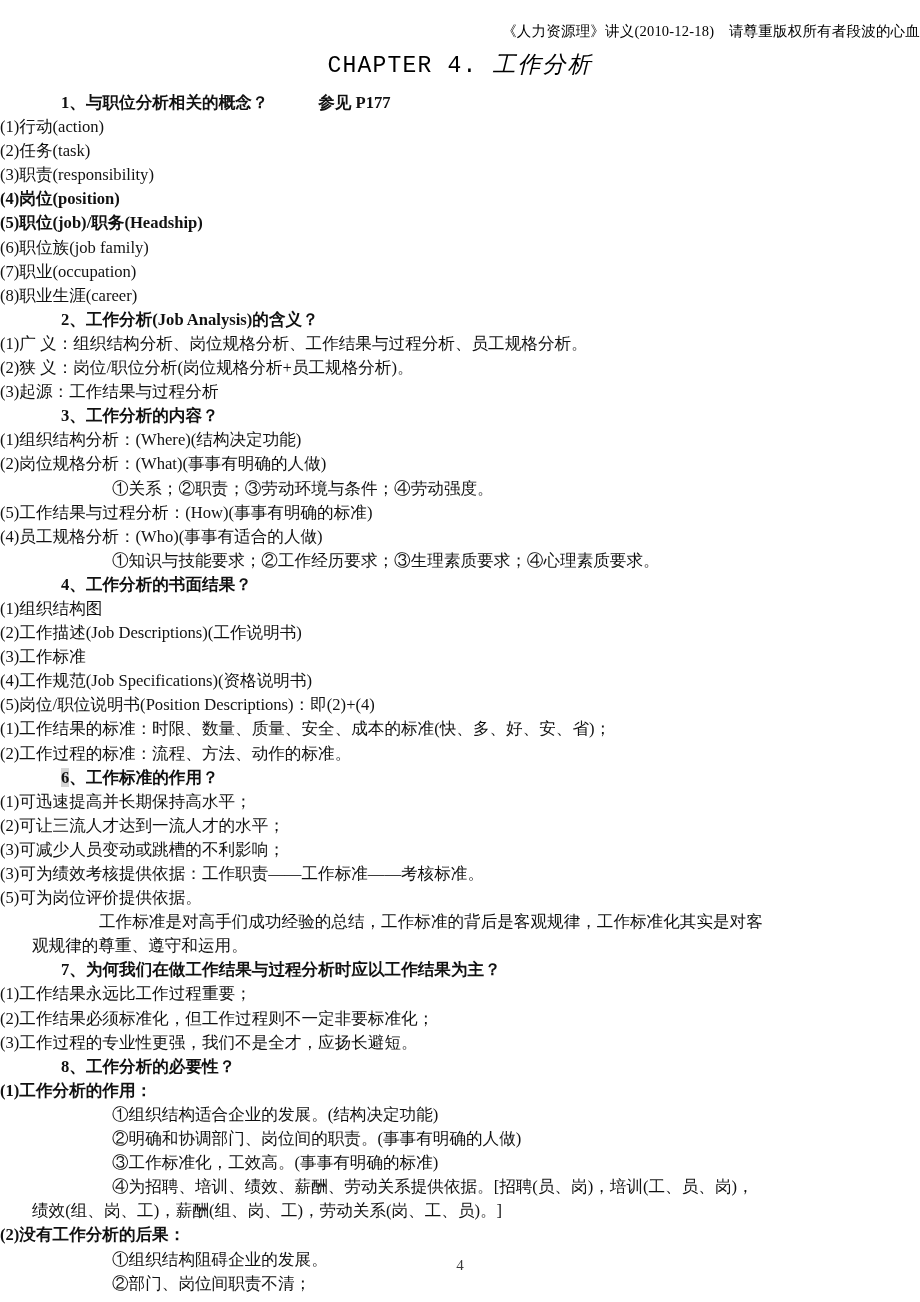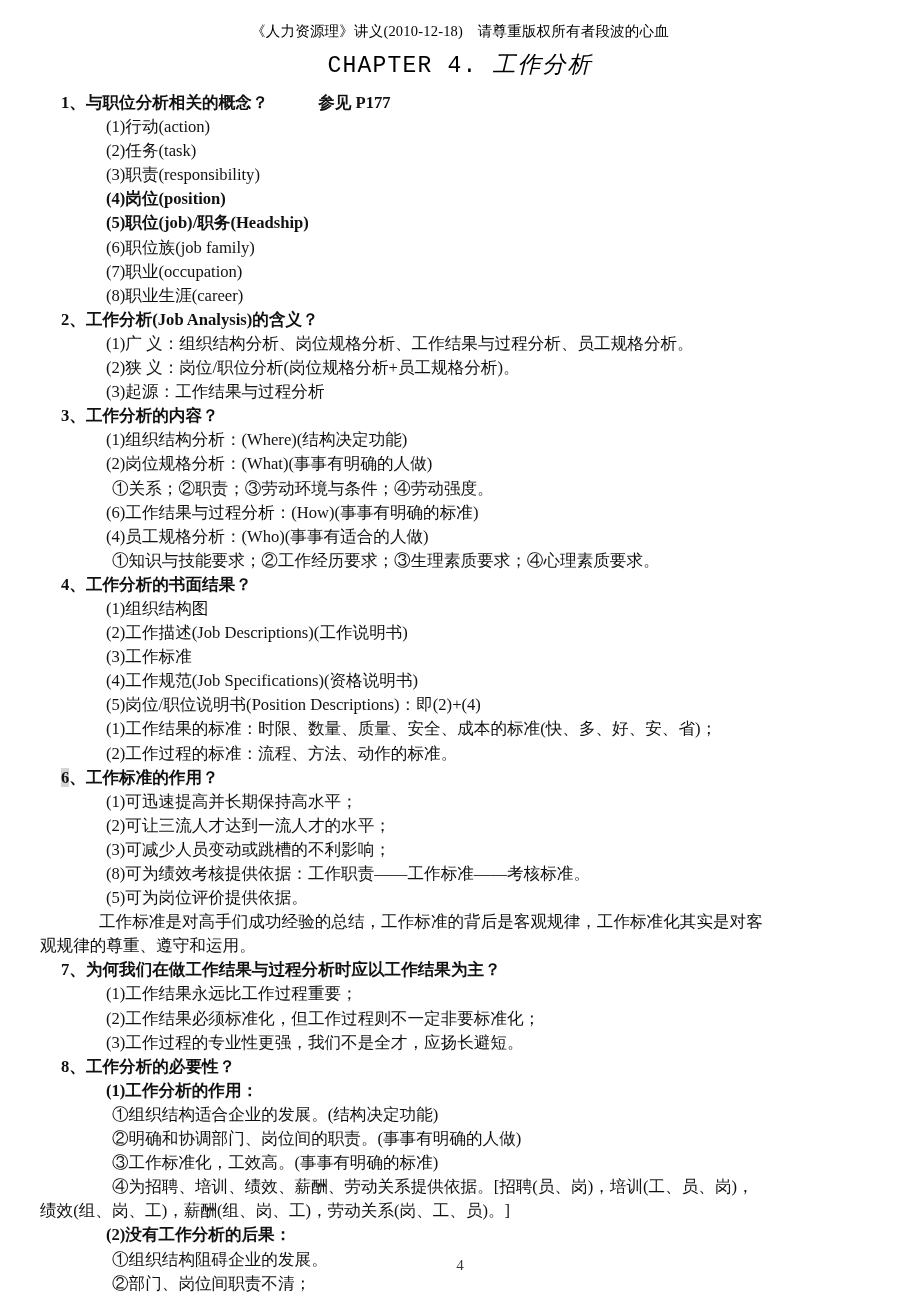--- a/index.html
+++ b/index.html
@@ -17,21 +17,21 @@
     overflow: hidden;
   }
   .page {
     position: relative;
     width: 920px;
     height: 1302px;
     box-sizing: border-box;
     padding: 0;
   }
   .running-head {
-    text-align: center;
+    text-align: right;
     font-size: 14.5px;
     line-height: 20px;
     margin-top: 21px;
     letter-spacing: 0.2px;
     color: #000;
   }
   .chapter-title {
     text-align: center;
     font-size: 23px;
     line-height: 32px;
@@ -52,24 +52,24 @@
   }
   .ln {
     font-size: 16.6px;
     line-height: 24.1px;
     white-space: pre-wrap;
     color: #111;
     margin: 0;
   }
   
   .i-head   { padding-left: 61px; }  
-  .i-item   { padding-left: 106px; }  
+  .i-item   { }  
   .i-sub    { padding-left: 112px; }  
   .i-para   { padding-left: 66px; }  
-  .i-flow   { padding-left: 40px;  }  
+  .i-flow   { padding-left: 32px;  }  
 
   .b { font-weight: bold; }
   .u { text-underline-offset: 2px; }
   .hl {
     background: #d4d4d4;
     padding: 0 0px;
   }
   .para-indent { display: inline-block; width: 33px; }
 
   .page-number {
@@ -107,36 +107,36 @@
       <div class="ln i-item"><span>(7)职业(occupation)</span></div>
       <div class="ln i-item"><span>(8)职业生涯(career)</span></div>
       <div class="ln i-head b">2、工作分析(Job Analysis)的含义？</div>
       <div class="ln i-item"><span>(1)广 义：组织结构分析、岗位规格分析、工作结果与过程分析、员工规格分析。</span></div>
       <div class="ln i-item"><span>(2)狭 义：岗位/职位分析(岗位规格分析+员工规格分析)。</span></div>
       <div class="ln i-item"><span>(3)起源：工作结果与过程分析</span></div>
       <div class="ln i-head b">3、工作分析的内容？</div>
       <div class="ln i-item"><span>(1)组织结构分析：(Where)(结构决定功能)</span></div>
       <div class="ln i-item"><span>(2)岗位规格分析：(What)(事事有明确的人做)</span></div>
       <div class="ln i-sub"><span>①关系；②职责；③劳动环境与条件；④劳动强度。</span></div>
-      <div class="ln i-item"><span>(6)工作结果与过程分析：(How)(事事有明确的标准)</span></div>
+      <div class="ln i-item"><span>(5)工作结果与过程分析：(How)(事事有明确的标准)</span></div>
       <div class="ln i-item"><span>(4)员工规格分析：(Who)(事事有适合的人做)</span></div>
       <div class="ln i-sub"><span>①知识与技能要求；②工作经历要求；③生理素质要求；④心理素质要求。</span></div>
       <div class="ln i-head b">4、工作分析的书面结果？</div>
       <div class="ln i-item"><span>(1)组织结构图</span></div>
       <div class="ln i-item"><span>(2)工作描述(Job Descriptions)(工作说明书)</span></div>
       <div class="ln i-item"><span>(3)工作标准</span></div>
       <div class="ln i-item"><span>(4)工作规范(Job Specifications)(资格说明书)</span></div>
       <div class="ln i-item"><span>(5)岗位/职位说明书(Position Descriptions)：即(2)+(4)</span></div>
       <div class="ln i-item"><span>(1)工作结果的标准：时限、数量、质量、安全、成本的标准(快、多、好、安、省)；</span></div>
       <div class="ln i-item"><span>(2)工作过程的标准：流程、方法、动作的标准。</span></div>
       <div class="ln i-head b"><span class="hl">6</span><span>、工作标准的作用？</span></div>
       <div class="ln i-item"><span>(1)可迅速提高并长期保持高水平；</span></div>
       <div class="ln i-item"><span>(2)可让三流人才达到一流人才的水平；</span></div>
       <div class="ln i-item"><span>(3)可减少人员变动或跳槽的不利影响；</span></div>
-      <div class="ln i-item"><span>(8)可为绩效考核提供依据：工作职责——工作标准——考核标准。</span></div>
+      <div class="ln i-item"><span>(3)可为绩效考核提供依据：工作职责——工作标准——考核标准。</span></div>
       <div class="ln i-item"><span>(5)可为岗位评价提供依据。</span></div>
       <div class="ln i-para"><span class="para-indent"></span><span>工作标准是对高手们成功经验的总结，工作标准的背后是客观规律，工作标准化其实是对客</span></div>
       <div class="ln i-flow"><span>观规律的尊重、遵守和运用。</span></div>
       <div class="ln i-head b">7、为何我们在做工作结果与过程分析时应以工作结果为主？</div>
       <div class="ln i-item"><span>(1)工作结果永远比工作过程重要；</span></div>
       <div class="ln i-item"><span>(2)工作结果必须标准化，但工作过程则不一定非要标准化；</span></div>
       <div class="ln i-item"><span>(3)工作过程的专业性更强，我们不是全才，应扬长避短。</span></div>
       <div class="ln i-head b">8、工作分析的必要性？</div>
       <div class="ln i-item"><span class="b">(1)工作分析的作用：</span></div>
       <div class="ln i-sub"><span>①组织结构适合企业的发展。(结构决定功能)</span></div>

